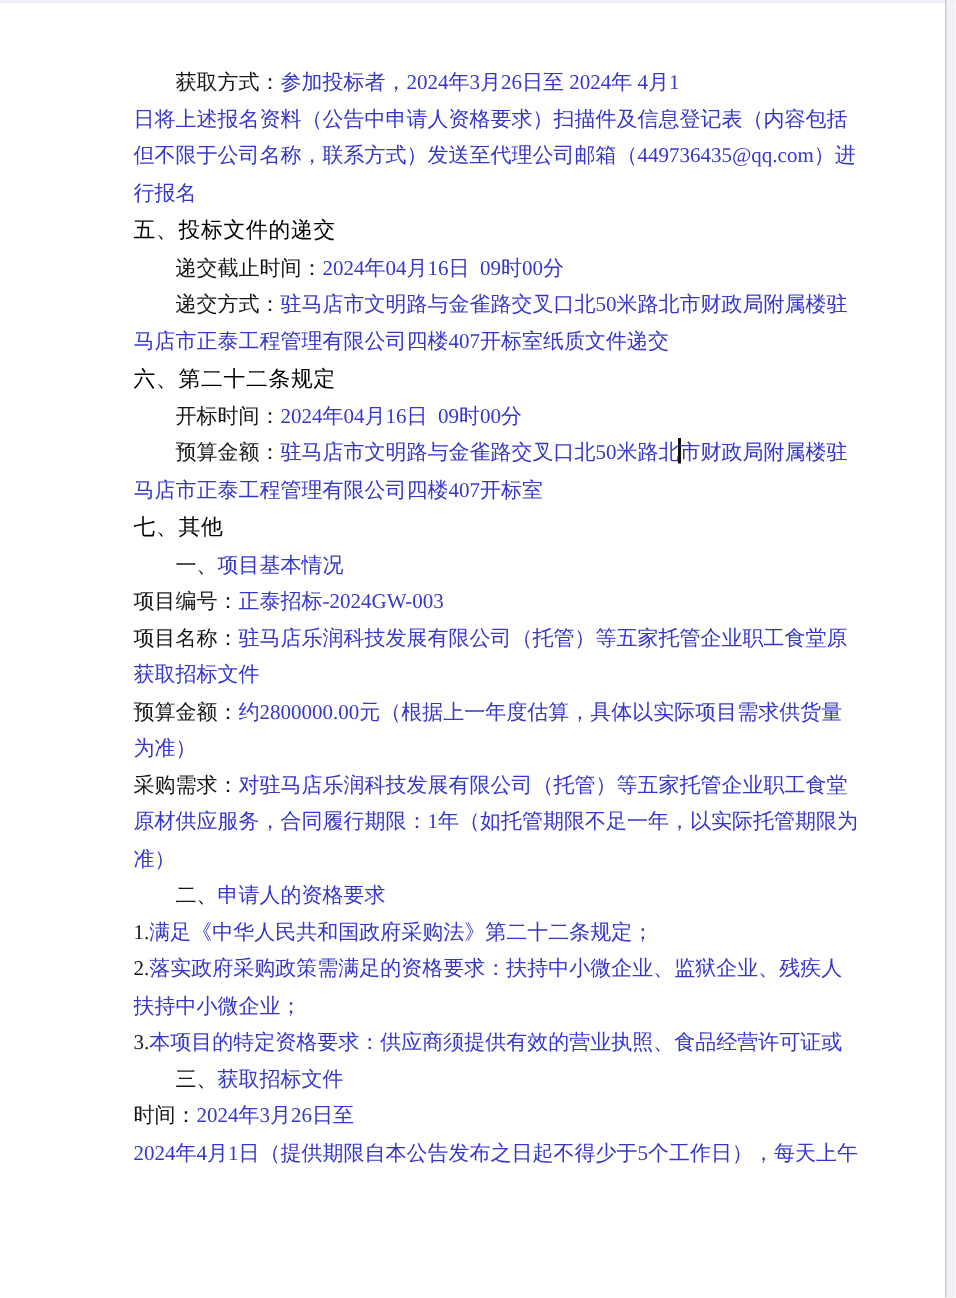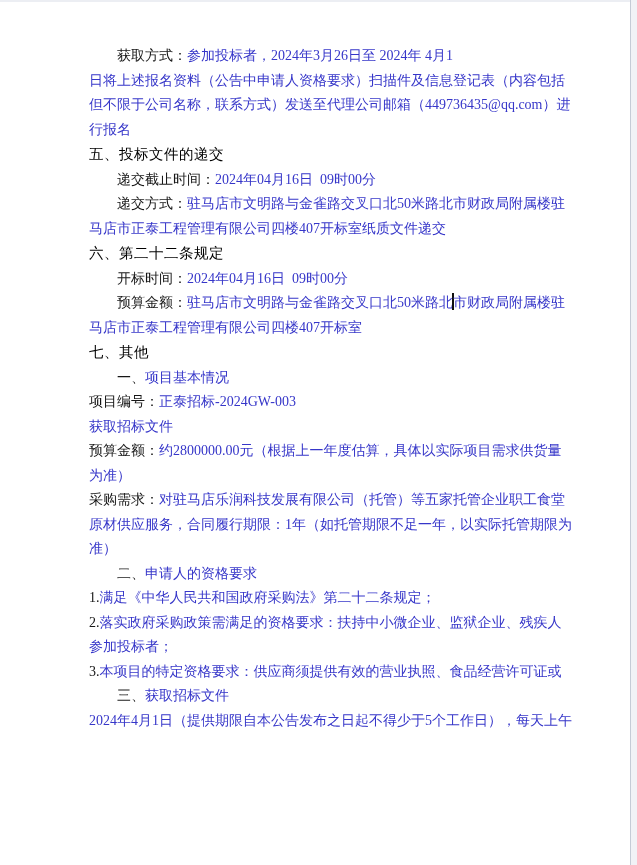--- a/index.html
+++ b/index.html
@@ -57,26 +57,28 @@
     <p class="doc-line indent"><span class="seg-black">递交截止时间：</span><span class="seg-blue">2024年04月16日  09时00分</span></p>
     <p class="doc-line indent"><span class="seg-black">递交方式：</span><span class="seg-blue">驻马店市文明路与金雀路交叉口北50米路北市财政局附属楼驻</span></p>
     <p class="doc-line"><span class="seg-blue">马店市正泰工程管理有限公司四楼407开标室纸质文件递交</span></p>
     <p class="doc-line"><span class="seg-bold">六、第二十二条规定</span></p>
     <p class="doc-line indent"><span class="seg-black">开标时间：</span><span class="seg-blue">2024年04月16日  09时00分</span></p>
     <p class="doc-line indent"><span class="seg-black">预算金额：</span><span class="seg-blue">驻马店市文明路与金雀路交叉口北50米路北</span><span class="text-caret"></span><span class="seg-blue">市财政局附属楼驻</span></p>
     <p class="doc-line"><span class="seg-blue">马店市正泰工程管理有限公司四楼407开标室</span></p>
     <p class="doc-line"><span class="seg-bold">七、其他</span></p>
     <p class="doc-line indent"><span class="seg-black">一、</span><span class="seg-blue">项目基本情况</span></p>
     <p class="doc-line"><span class="seg-black">项目编号：</span><span class="seg-blue">正泰招标-2024GW-003</span></p>
+    <p class="doc-line"><span class="seg-black">项目名称：</span><span class="seg-blue">驻马店乐润科技发展有限公司（托管）等五家托管企业职工食堂原</span></p>
     <p class="doc-line"><span class="seg-blue">获取招标文件</span></p>
     <p class="doc-line"><span class="seg-black">预算金额：</span><span class="seg-blue">约2800000.00元（根据上一年度估算，具体以实际项目需求供货量</span></p>
     <p class="doc-line"><span class="seg-blue">为准）</span></p>
     <p class="doc-line"><span class="seg-black">采购需求：</span><span class="seg-blue">对驻马店乐润科技发展有限公司（托管）等五家托管企业职工食堂</span></p>
     <p class="doc-line"><span class="seg-blue">原材供应服务，合同履行期限：1年（如托管期限不足一年，以实际托管期限为</span></p>
     <p class="doc-line"><span class="seg-blue">准）</span></p>
     <p class="doc-line indent"><span class="seg-black">二、</span><span class="seg-blue">申请人的资格要求</span></p>
     <p class="doc-line"><span class="seg-black">1.</span><span class="seg-blue">满足《中华人民共和国政府采购法》第二十二条规定；</span></p>
     <p class="doc-line"><span class="seg-black">2.</span><span class="seg-blue">落实政府采购政策需满足的资格要求：扶持中小微企业、监狱企业、残疾人</span></p>
-    <p class="doc-line"><span class="seg-blue">参加投标者；</span></p>
+    <p class="doc-line"><span class="seg-blue">扶持中小微企业；</span></p>
     <p class="doc-line"><span class="seg-black">3.</span><span class="seg-blue">本项目的特定资格要求：供应商须提供有效的营业执照、食品经营许可证或</span></p>
     <p class="doc-line indent"><span class="seg-black">三、</span><span class="seg-blue">获取招标文件</span></p>
+    <p class="doc-line"><span class="seg-black">时间：</span><span class="seg-blue">2024年3月26日至</span></p>
     <p class="doc-line"><span class="seg-blue">2024年4月1日（提供期限自本公告发布之日起不得少于5个工作日），每天上午</span></p>
   </div>
 
 </body></html>

